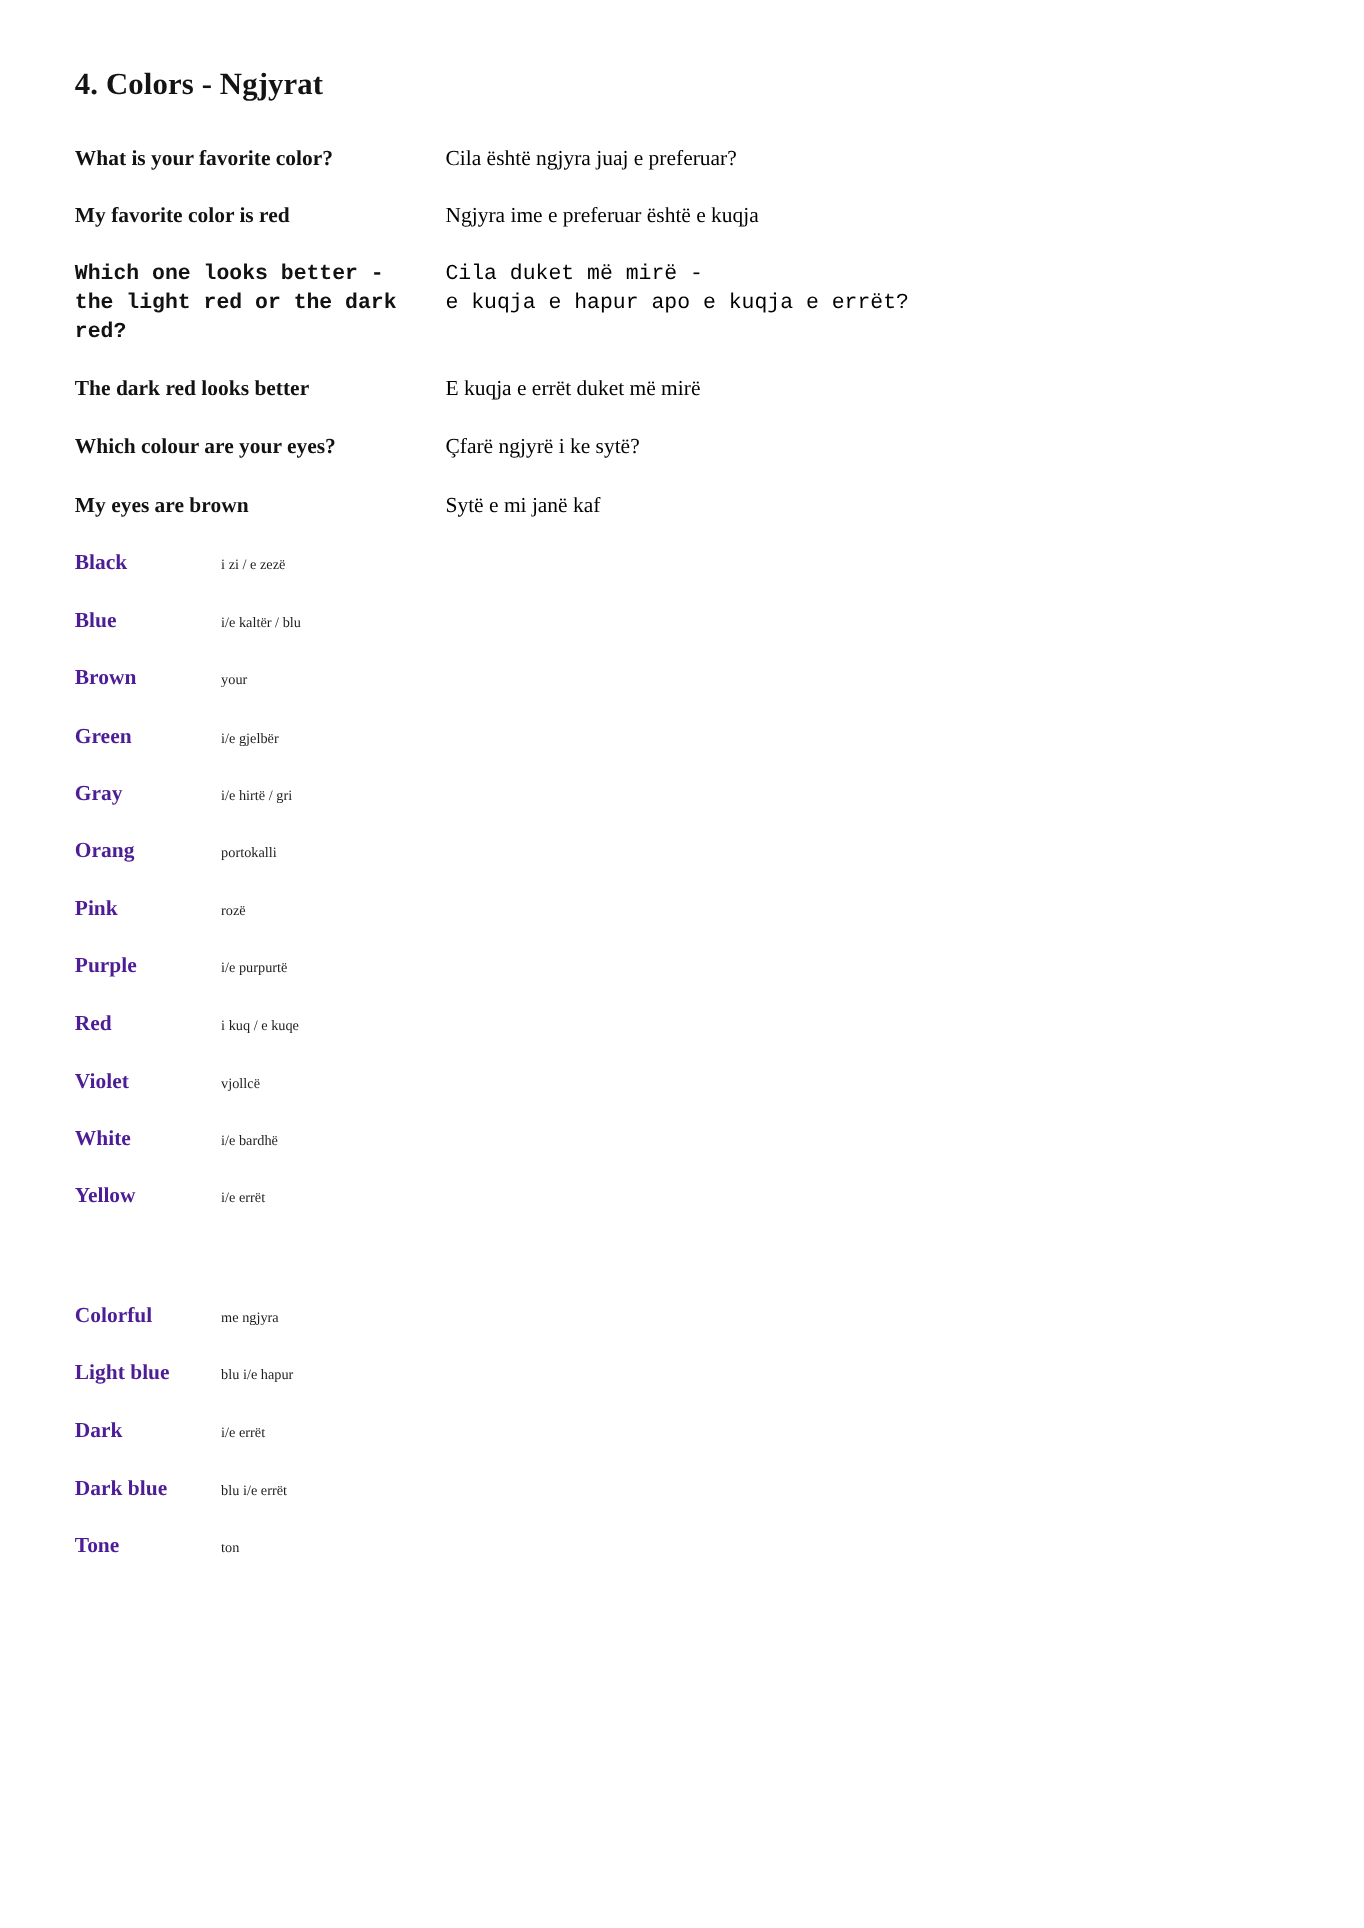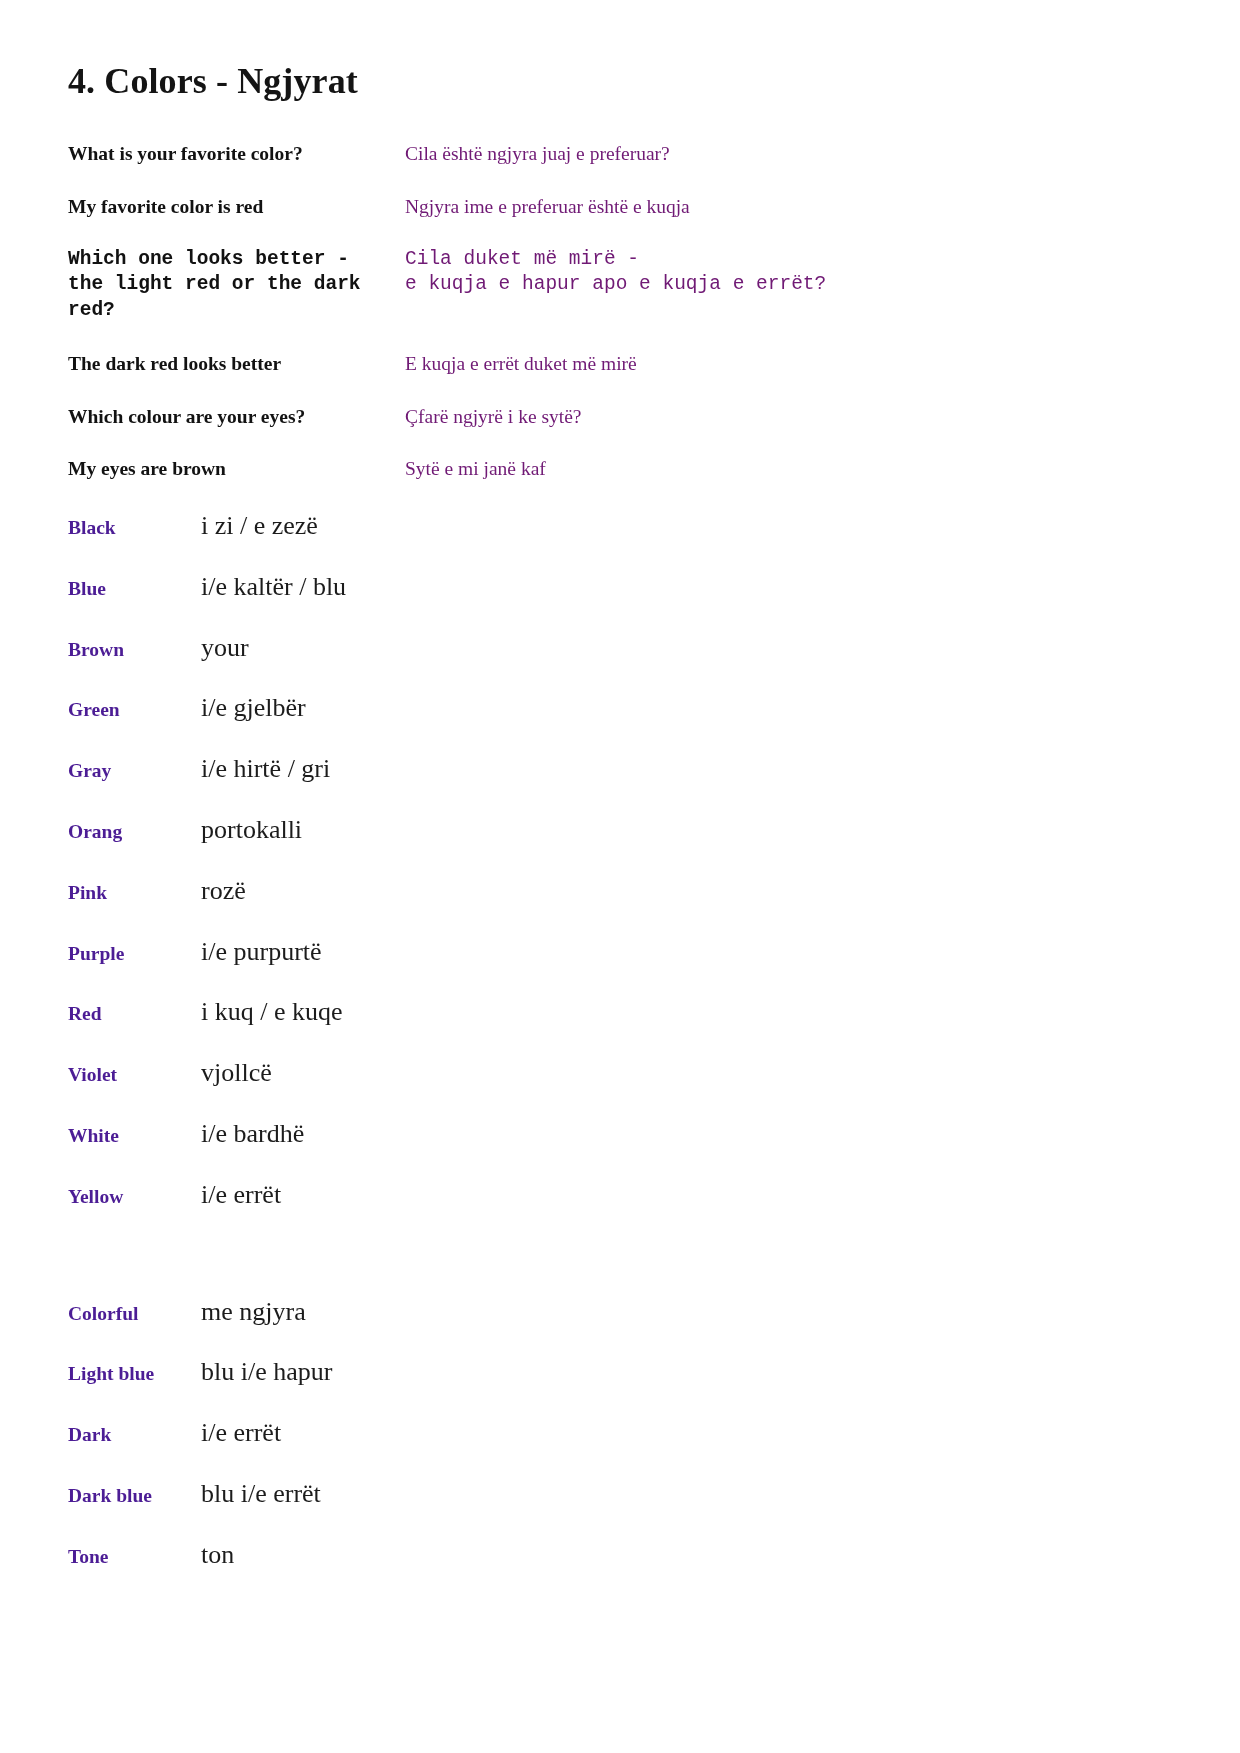--- a/index.html
+++ b/index.html
@@ -24,21 +24,21 @@
   }
   .content {
     position: absolute;
     left: 68px;
     top: 60px;
     width: 1100px;
   }
 
   
   .doc-title {
-    font-size: 36px;
+    font-size: 28px;
     font-weight: bold;
     letter-spacing: 0.1px;
     margin: 0 0 38px 0;
     line-height: 1.2;
     color: #141414;
   }
 
   
   .phrases {
     margin: 0 0 8px 0;
@@ -56,21 +56,21 @@
     line-height: 1.32;
     color: #121212;
     padding-right: 6px;
     box-sizing: border-box;
   }
   .phrase-sq {
     flex: 1 1 auto;
     font-weight: normal;
     font-size: 19.5px;
     line-height: 1.32;
-    color: #701a75;
+    color: #000000;
   }
   .line2 { display: block; font-family: Liberation Mono, monospace; }
 
   
   .vocab-list {
     margin: 0;
     padding: 0;
   }
   .vocab-row {
     display: flex;
@@ -81,21 +81,21 @@
     width: 133px;
     flex: 0 0 133px;
     font-weight: bold;
     font-size: 19.5px;
     line-height: 1.3;
     color: #4c1d95;
   }
   .vocab-sq {
     flex: 1 1 auto;
     font-weight: normal;
-    font-size: 26px;
+    font-size: 13px;
     line-height: 1.3;
     color: #1c1c1c;
   }
 
   .list-gap {
     height: 56px;
   }
 
   .first-vocab { margin-top: 21px; }
 </style>

